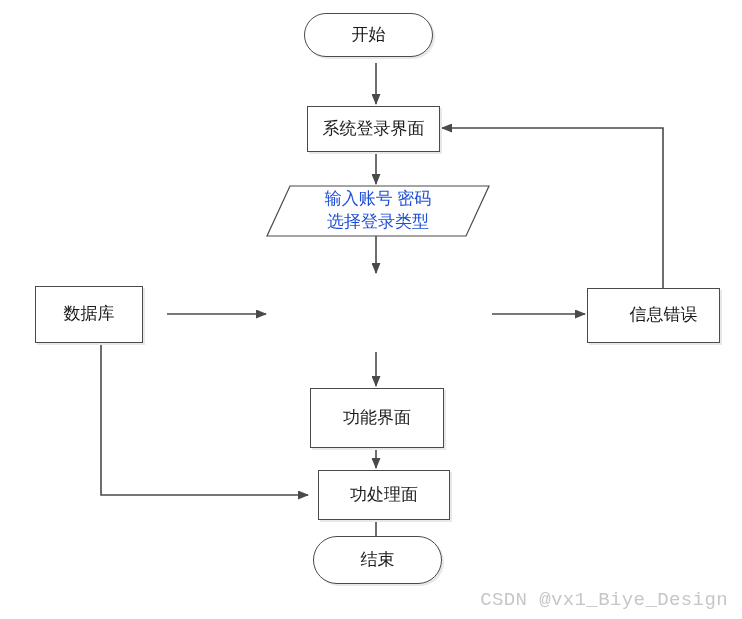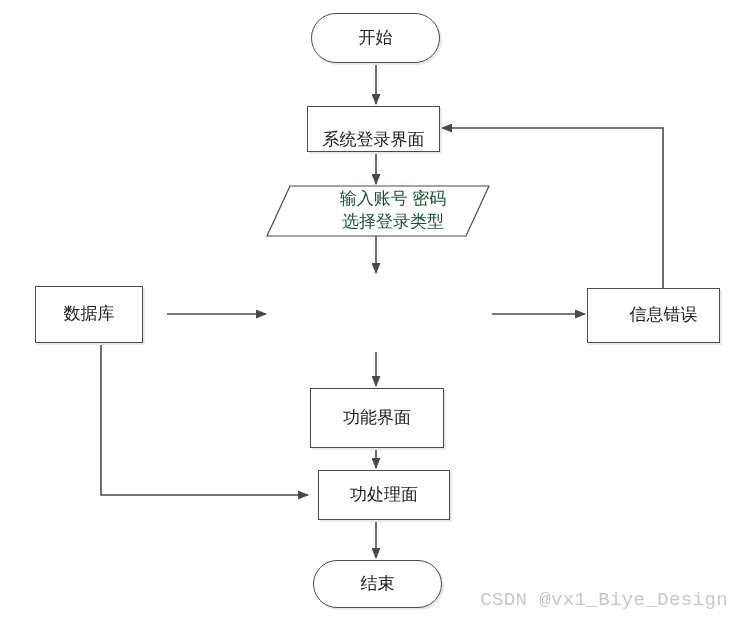--- a/index.html
+++ b/index.html
@@ -56,29 +56,29 @@
     position: absolute;
     z-index: 3;
   }
   .poly-wrap svg {
     position: absolute;
     left: 0;
     top: 0;
   }
   .poly-text {
     position: absolute;
-    left: 15px;
+    left: 0;
     top: 0;
     width: 100%;
     height: 100%;
     display: flex;
     align-items: center;
     justify-content: center;
     text-align: center;
-    color: #14532d;
+    color: #1d4ed8;
     font-size: 17px;
     line-height: 1.34;
     white-space: pre-line;
   }
   .watermark {
     position: absolute;
     right: 14px;
     bottom: 8px;
     color: #c7c7c7;
     font-size: 19px;
@@ -115,25 +115,25 @@
       <path d="M376,352 L376,386" marker-end="url(#arrow)"></path>
 
       <path d="M376,434 L376,468" marker-end="url(#arrow)"></path>
 
       <path d="M101,343 L101,495 L308,495" marker-end="url(#arrow)"></path>
 
       <path d="M376,520 L376,558" marker-end="url(#arrow)"></path>
     </g>
   </svg>
 
-  <div class="node terminal shadowed" style="left:311px; top:13px; width:129px; height:50px;">
+  <div class="node terminal shadowed" style="left:304px; top:13px; width:129px; height:44px;">
     <span class="node-label">开始</span>
   </div>
 
-  <div class="node rect shadowed" style="left:307px; top:106px; width:133px; height:46px;align-items:flex-end;">
+  <div class="node rect shadowed" style="left:307px; top:106px; width:133px; height:46px;">
     <span class="node-label">系统登录界面</span>
   </div>
 
   <div class="poly-wrap" style="left:266px; top:185px; width:224px; height:52px;">
     <svg width="224" height="52" viewBox="0 0 224 52" xmlns="http://www.w3.org/2000/svg">
       <polygon points="24,1 223,1 200,51 1,51" fill="#ffffff" stroke="#4a4a4a" stroke-width="1.2"></polygon>
     </svg>
     <div class="poly-text">输入账号 密码
 选择登录类型</div>
   </div>
@@ -148,19 +148,19 @@
   </div>
 
   <div class="node rect shadowed" style="left:310px; top:388px; width:134px; height:60px;">
     <span class="node-label">功能界面</span>
   </div>
 
   <div class="node rect shadowed" style="left:310px; top:470px; width:132px; height:50px;margin-left:8px;">
     <span class="node-label">功处理面</span>
   </div>
 
-  <div class="node terminal shadowed" style="left:313px; top:560px; width:129px; height:48px;">
+  <div class="node terminal shadowed" style="left:313px; top:536px; width:129px; height:48px;">
     <span class="node-label">结束</span>
   </div>
 
   <div class="watermark">CSDN @vx1_Biye_Design</div>
 
 </div>
 
 </body></html>

